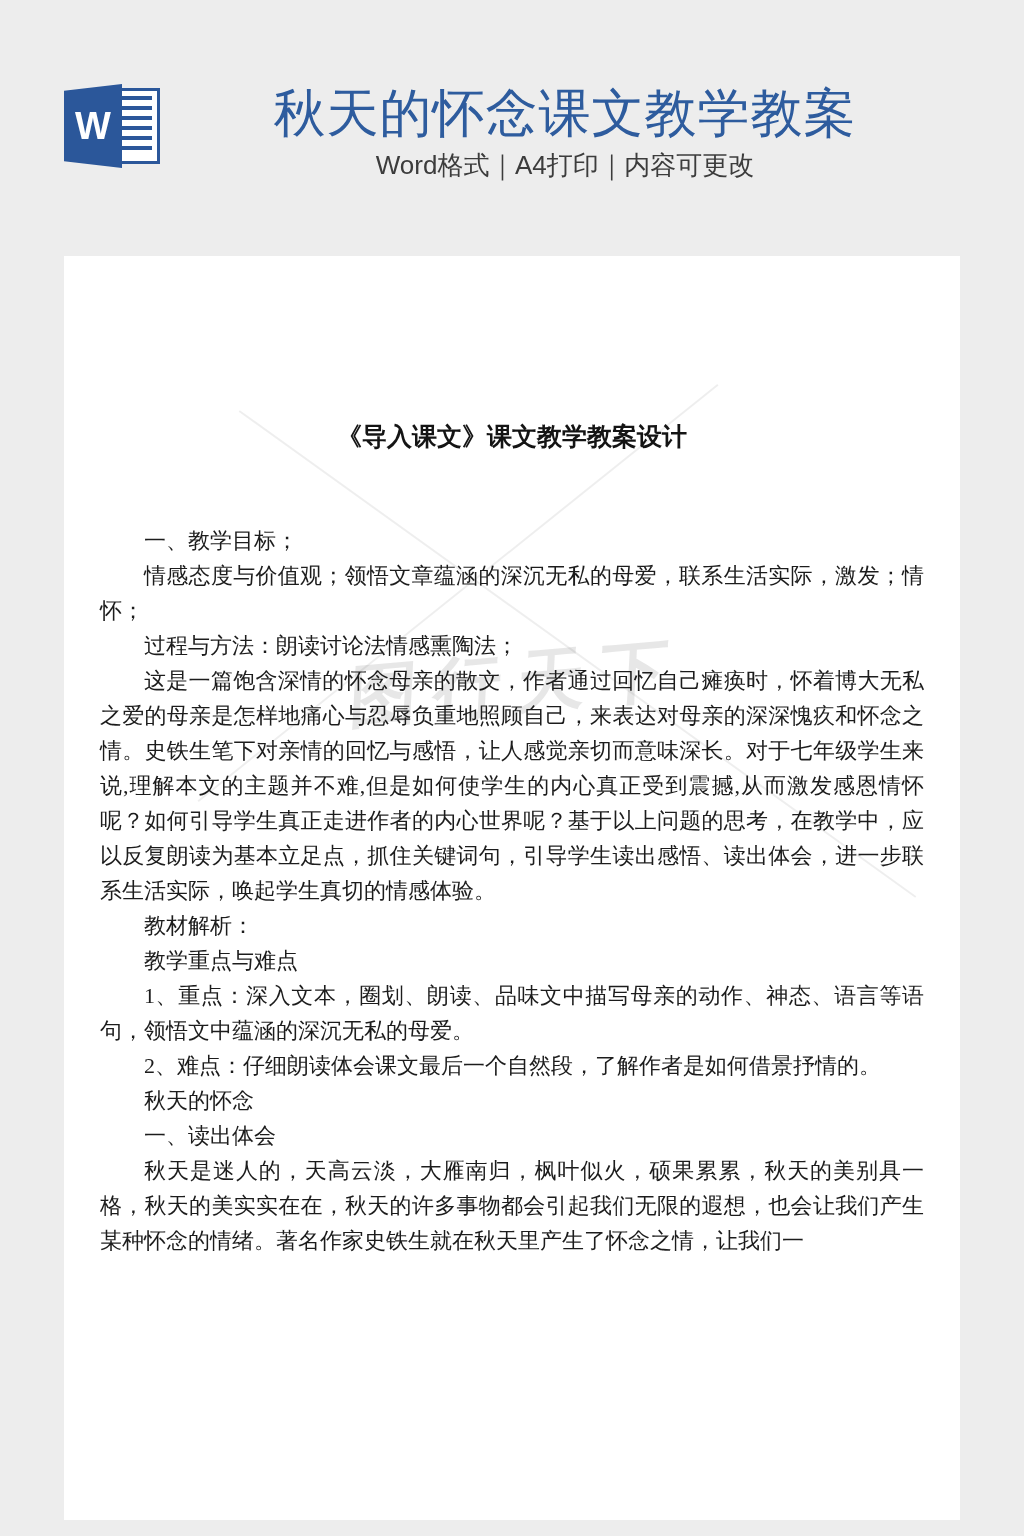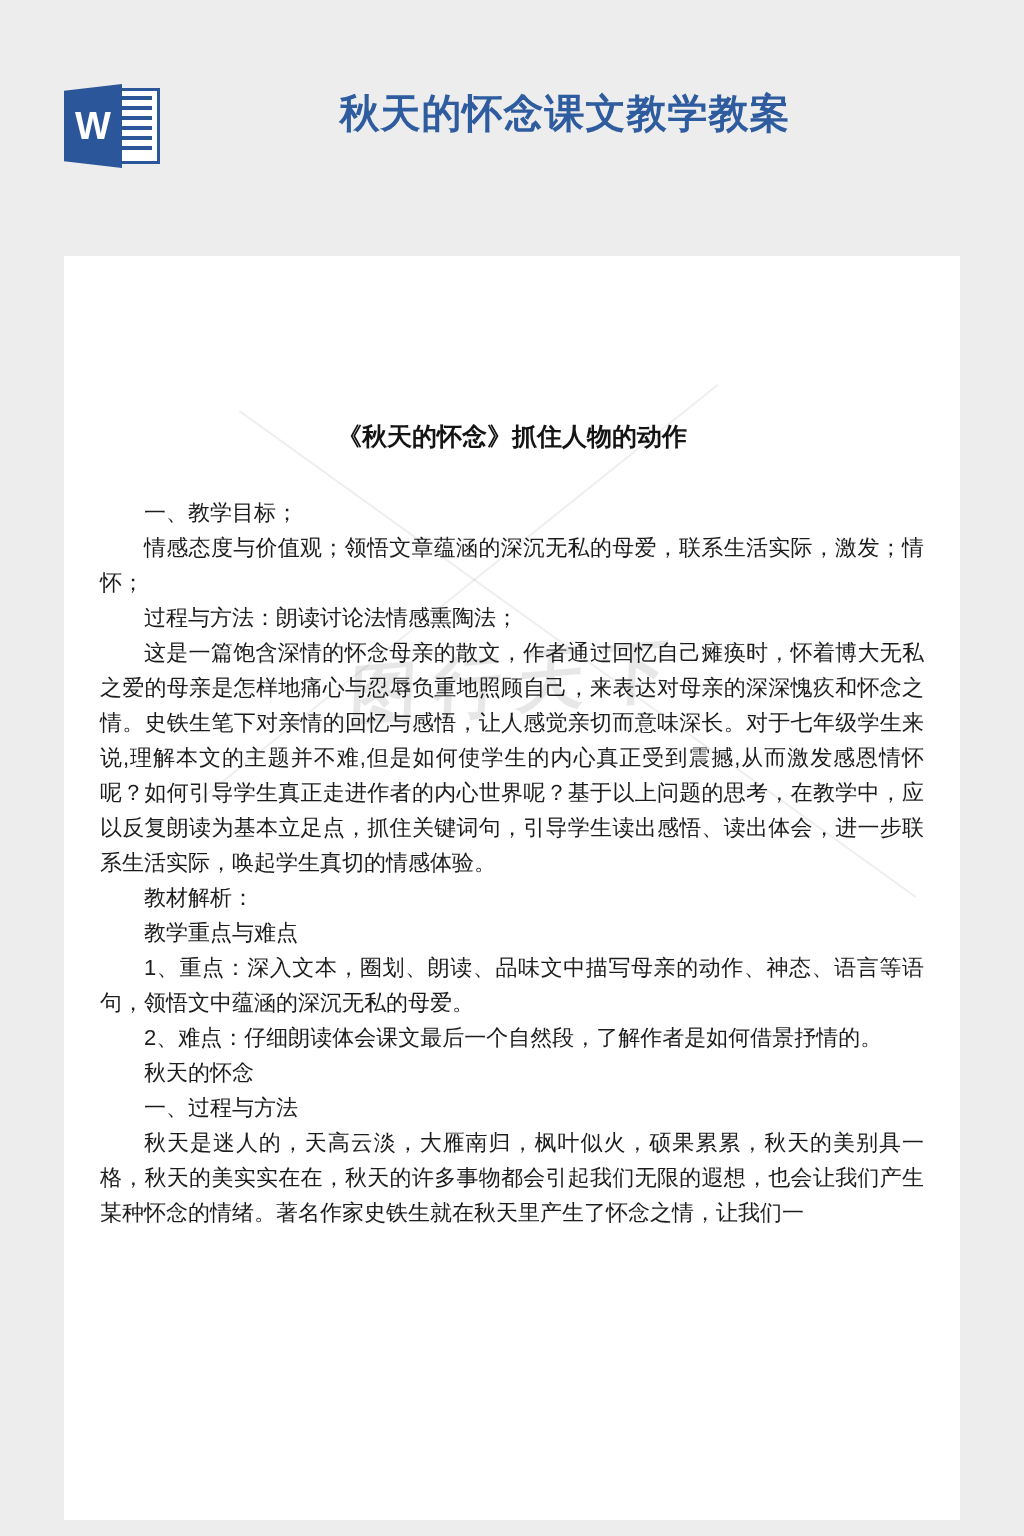--- a/index.html
+++ b/index.html
@@ -25,21 +25,21 @@
   }
   .word-w {
     position: absolute; left: 0; top: 0; width: 58px; height: 84px;
     background: #2b579a;
     clip-path: polygon(0 8%, 100% 0, 100% 100%, 0 92%);
     display: flex; align-items: center; justify-content: center;
     color: #fff; font-size: 38px; font-weight: 700;
   }
   .header-text { position: absolute; left: 170px; right: 64px; top: 90px; text-align: center; }
   .header-title {
-    font-size: 40px; font-weight: 700; color: #2e5c9e; letter-spacing: 1px;
+    font-size: 52px; font-weight: 400; color: #2e5c9e; letter-spacing: 1px;
     line-height: 46px;
   }
   .header-subtitle { margin-top: 12px; font-size: 26px; color: #3c3c3c; }
 
   
   .page {
     position: absolute; left: 64px; top: 256px; width: 896px; height: 1264px;
     background: #ffffff; overflow: hidden;
   }
   .wm-line { position: absolute; height: 2px; background: rgba(0,0,0,0.065); }
@@ -54,53 +54,54 @@
     transform: rotate(-5deg) skewX(-8deg);
   }
   .doc-title {
     position: relative;
     margin: 163px 36px 0; text-align: center;
     font-family: "Liberation Serif", serif;
     font-size: 25px; line-height: 36px; font-weight: 700; color: #141414;
   }
   .doc-body {
     position: relative;
-    margin: 40px 36px 0;
-    font-family: Liberation Sans, sans-serif;
+    margin: 68px 36px 0;
+    font-family: Liberation Serif, serif;
     font-size: 22px; line-height: 35px; color: #1c1c1c;
     text-align: justify;
   }
   .doc-para { margin: 0; text-indent: 2em; }
 </style>
 </head>
 <body>
 
 <div class="header">
   <div class="word-icon">
     <div class="word-doc">
       <div class="word-doc-lines"></div>
     </div>
     <div class="word-w">W</div>
   </div>
   <div class="header-text">
     <div class="header-title">秋天的怀念课文教学教案</div>
+    <div class="header-subtitle">Word格式｜A4打印｜内容可更改</div>
   </div>
 </div>
 
 <div class="page">
   <div class="wm-line wm-line-1"></div>
   <div class="wm-line wm-line-2"></div>
   <div class="wm-text">图行天下</div>
-  <h1 class="doc-title">《秋天的怀念》抓住人物的动作</h1>
+  <h1 class="doc-title">《导入课文》课文教学教案设计</h1>
   <div class="doc-body">
       <p class="doc-para">一、教学目标；</p>
       <p class="doc-para">情感态度与价值观；领悟文章蕴涵的深沉无私的母爱，联系生活实际，激发；情怀；</p>
       <p class="doc-para">过程与方法：朗读讨论法情感熏陶法；</p>
       <p class="doc-para">这是一篇饱含深情的怀念母亲的散文，作者通过回忆自己瘫痪时，怀着博大无私之爱的母亲是怎样地痛心与忍辱负重地照顾自己，来表达对母亲的深深愧疚和怀念之情。史铁生笔下对亲情的回忆与感悟，让人感觉亲切而意味深长。对于七年级学生来说,理解本文的主题并不难,但是如何使学生的内心真正受到震撼,从而激发感恩情怀呢？如何引导学生真正走进作者的内心世界呢？基于以上问题的思考，在教学中，应以反复朗读为基本立足点，抓住关键词句，引导学生读出感悟、读出体会，进一步联系生活实际，唤起学生真切的情感体验。</p>
       <p class="doc-para">教材解析：</p>
       <p class="doc-para">教学重点与难点</p>
       <p class="doc-para">1、重点：深入文本，圈划、朗读、品味文中描写母亲的动作、神态、语言等语句，领悟文中蕴涵的深沉无私的母爱。</p>
       <p class="doc-para">2、难点：仔细朗读体会课文最后一个自然段，了解作者是如何借景抒情的。</p>
       <p class="doc-para">秋天的怀念</p>
-      <p class="doc-para">一、过程与方法</p>
+      <p class="doc-para">一、读出体会</p>
       <p class="doc-para">秋天是迷人的，天高云淡，大雁南归，枫叶似火，硕果累累，秋天的美别具一格，秋天的美实实在在，秋天的许多事物都会引起我们无限的遐想，也会让我们产生某种怀念的情绪。著名作家史铁生就在秋天里产生了怀念之情，让我们一</p>
     </div>
 </div>
 
 </body></html>

